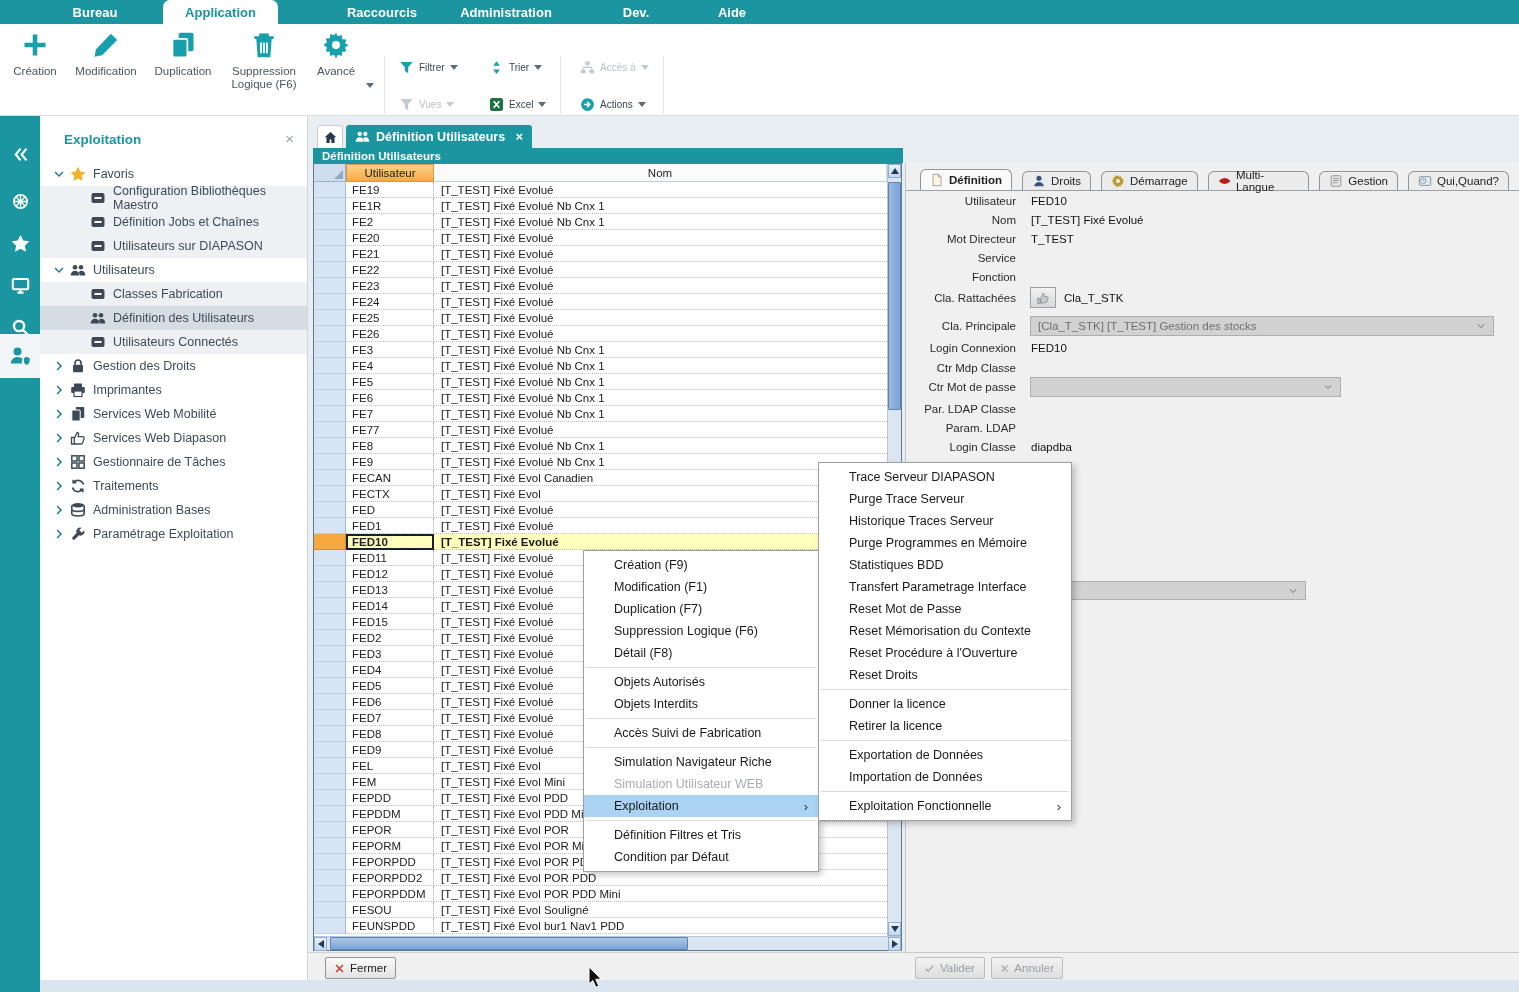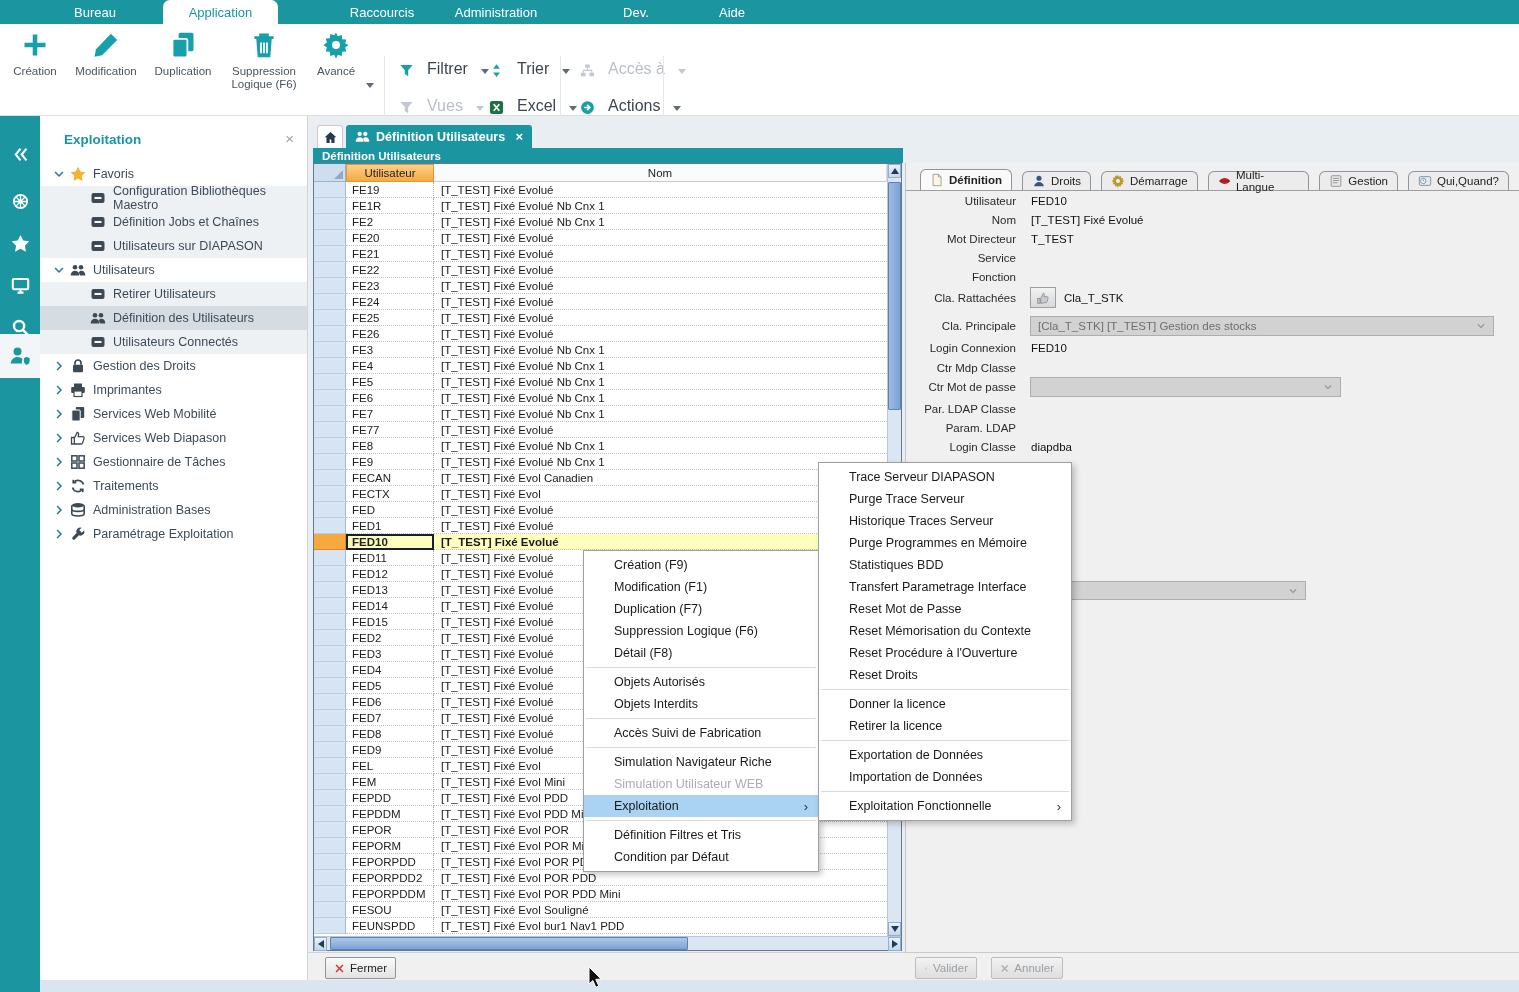--- a/index.html
+++ b/index.html
@@ -4,28 +4,28 @@
 <style>
   *{margin:0;padding:0;box-sizing:border-box}
   html,body{width:1519px;height:992px;overflow:hidden}
   body{position:relative;font-family:"Liberation Sans",sans-serif;background:#e9eef3;color:#222}
   .ic{display:inline-flex;align-items:center;justify-content:center}
   .ic svg{display:block;width:100%;height:100%}
 
   
   .menubar{position:absolute;left:0;top:0;width:1519px;height:24px;background:#1b96a1;z-index:5}
   .mitem{position:absolute;top:0;height:24px;display:flex;align-items:center;justify-content:center;
-         color:#fff;font-size:13px;font-weight:normal;cursor:default}
+         color:#fff;font-size:13px;font-weight:bold;cursor:default}
   .mitem.active{background:#ffffff;color:#1b96a1;border-radius:7px 7px 0 0}
 
   
   .toolbar{position:absolute;left:0;top:24px;width:1519px;height:92px;background:#fff;border-bottom:1px solid #d9dee3}
   .tbig{position:absolute;top:7px;text-align:center;color:#4a5560;font-size:11.5px;line-height:13px;cursor:pointer}
   .tbig .ticon{width:28px;height:28px;margin:0 auto 6px;color:#17a0ab;display:block}
-  .tsmall{position:absolute;height:22px;display:flex;align-items:flex-end;gap:13px;font-size:16px;color:#3c4650;cursor:pointer}
+  .tsmall{position:absolute;height:22px;display:flex;align-items:center;gap:5px;font-size:10px;color:#3c4650;cursor:pointer}
   .tsmall .sic{width:15px;height:15px;color:#17a0ab}
   .tsmall.dis{color:#b9bfc7}
   .tsmall.dis .sic{color:#c3c9d0}
   .dd{width:0;height:0;border:4px solid transparent;border-top:5px solid #5f6a75;margin-top:4px}
   .dis .dd{border-top-color:#c3c9d0}
   .tsep{position:absolute;top:32px;height:68px;width:1px;background:#e5e7e9}
   .tgl{position:absolute;top:99px;font-size:11px;color:#b7bbbf;text-align:center}
 
   
   .rail{position:absolute;left:0;top:116px;width:40px;height:876px;background:#1b96a1;z-index:4}
@@ -129,21 +129,21 @@
 
   .cursor{position:absolute;left:588px;top:966px;width:18px;height:24px;z-index:50;pointer-events:none}
 </style>
 </head>
 <body>
 
 <div class="menubar" id="menubar">
     <div class="mitem" style="left: 62px; width: 66px;">Bureau</div>
     <div class="mitem active" style="left: 163px; width: 115px;">Application</div>
     <div class="mitem" style="left: 322px; width: 120px;">Raccourcis</div>
-    <div class="mitem" style="left: 437px; width: 118px;">Administration</div>
+    <div class="mitem" style="left: 447px; width: 118px;">Administration</div>
     <div class="mitem" style="left: 597px; width: 78px;">Dev.</div>
     <div class="mitem" style="left: 692px; width: 80px;">Aide</div>
   </div>
 
 <div class="toolbar">
   <div class="tbig" style="left:4px;width:62px">
     <span class="ticon ic">
         <svg viewBox="0 0 16 16">
           <path d="M6.7 2h2.6v4.7H14v2.6H9.3V14H6.7V9.3H2V6.7h4.7z" fill="currentColor"></path>
         </svg>
@@ -373,21 +373,21 @@
         </span>
         <span>Utilisateurs</span>
       </div>
       <div class="titem child">
         <span class="tico ic ">
           <svg viewBox="0 0 16 16">
             <rect x="1.5" y="3" width="13" height="10" rx="2" fill="currentColor"></rect>
             <rect x="4.5" y="7" width="7" height="2" rx=".5" fill="#fff"></rect>
           </svg>
         </span>
-        <span>Retirer Utilisateurs</span>
+        <span>Classes Fabrication</span>
       </div>
       <div class="titem child selected">
         <span class="tico ic ">
           <svg viewBox="0 0 16 16">
             <g fill="currentColor">
               <circle cx="5" cy="5.2" r="2.3"></circle>
               <circle cx="11" cy="5.2" r="2.3"></circle>
               <path d="M.8 12.6c.3-2.4 2-3.9 4.2-3.9s3.9 1.5 4.2 3.9v.9H.8z"></path>
               <path d="M8.6 10.2c.7-.9 1.7-1.5 2.9-1.5 2.2 0 3.4 1.5 3.7 3.9v.9h-5z"></path>
             </g>
@@ -960,21 +960,21 @@
     <span></span>
     <span class="chv ic">
         <svg viewBox="0 0 16 16">
           <path d="M3 5.5L8 10.5 13 5.5" stroke="currentColor" stroke-width="1.8" fill="none"></path>
         </svg>
       </span>
   </div>
 </div>
 
 <div class="panelbar">
-  <div class="btn disabled" style="position:absolute;left:10px;top:4px;width:62px">
+  <div class="btn disabled" style="position:absolute;left:10px;top:4px;width:70px">
     <span class="ic">
         <svg viewBox="0 0 16 16">
           <path d="M2.5 8.5l3.5 3.5L13.5 4" fill="none" stroke="currentColor" stroke-width="2.2"></path>
         </svg>
       </span>
     <span>Valider</span>
   </div>
   <div class="btn disabled" style="position:absolute;left:86px;top:4px;width:72px">
     <span class="ic">
         <svg viewBox="0 0 16 16">

